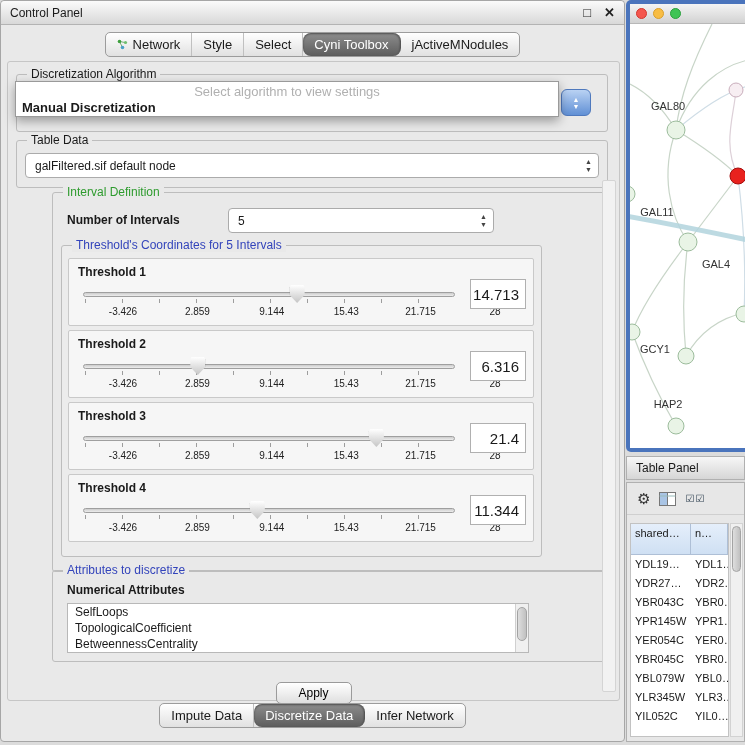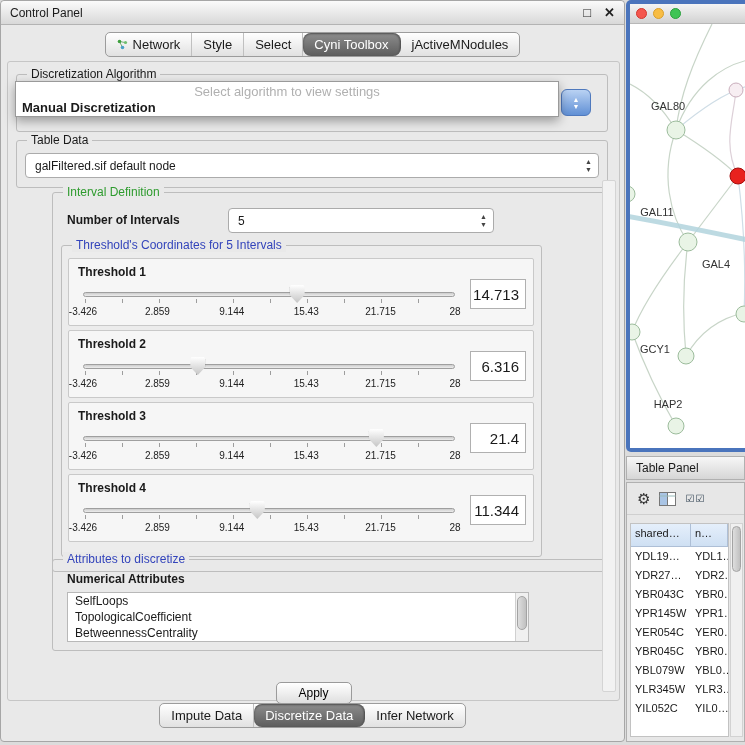--- a/index.html
+++ b/index.html
@@ -33,21 +33,21 @@
   .bold-label{font-weight:bold;font-size:12px;position:absolute;}
 
   
   .th-card{position:absolute;left:6px;width:466px;height:68px;background:#f6f6f6;border:1px solid #c9c9c9;border-radius:2px;}
   .th-label{position:absolute;left:9px;top:6px;font-weight:bold;font-size:12px;}
   .slider{position:absolute;left:14px;top:24px;width:372px;height:22px;}
   .track{position:absolute;left:0;right:0;top:9px;height:5px;border:1px solid #9f9f9f;border-radius:3px;background:linear-gradient(#cccccc,#ededed);}
   .ticks{position:absolute;left:2px;right:0;top:16px;height:4px;background-image:repeating-linear-gradient(to right,#9d9d9d 0,#9d9d9d 1px,transparent 1px,transparent 37px);}
   .thumb{position:absolute;top:2px;width:15px;height:18px;margin-left:-8px;background:linear-gradient(#ffffff,#c5c5c5);clip-path:polygon(8% 0,92% 0,100% 12%,100% 55%,50% 100%,0 55%,0 12%);filter:drop-shadow(0 0 1px #777);}
   .scale{position:absolute;left:14px;top:47px;width:372px;height:12px;font-size:10px;color:#222;}
-  .scale span{position:absolute;transform:translateX(-50%);white-space:nowrap;}
+  .scale span{position:absolute;transform:translateX(-50%);white-space:nowrap;margin-left:40px;}
   .value-box{position:absolute;right:7px;top:20px;width:56px;height:30px;background:#fff;border:1px solid #b0b0b0;display:flex;align-items:center;justify-content:flex-end;padding:0 6px;font-size:15px;}
 
   
   .attr-list{position:absolute;left:14px;top:32px;width:462px;height:50px;background:#fff;border:1px solid #b8b8b8;overflow:hidden;font-size:12px;}
   .attr-item{padding:1px 7px;white-space:nowrap;}
   .list-vscroll{position:absolute;right:0;top:0;bottom:0;width:13px;background:#f0f0f0;border-left:1px solid #d0d0d0;}
   .list-vscroll .sbthumb{position:absolute;left:1px;right:1px;top:3px;height:34px;background:linear-gradient(90deg,#dedede,#c0c0c0);border:1px solid #a3a3a3;border-radius:6px;}
   .content-vscroll{position:absolute;right:3px;top:118px;bottom:8px;width:14px;background:#f2f2f2;border:1px solid #d4d4d4;border-radius:2px;}
 
   .apply-btn{position:absolute;left:50%;top:620px;transform:translateX(-50%);padding:3px 22px;font-size:12px;background:linear-gradient(#ffffff,#dfdfdf);border:1px solid #9a9a9a;border-radius:5px;}
@@ -69,21 +69,21 @@
   .tl.green{background:#3fc455;border:1px solid #2aa03c;}
   .net-canvas{flex:1;position:relative;overflow:hidden;background:#fff;}
   .net-canvas svg{position:absolute;left:0;top:0;}
 
   .table-panel-header{position:absolute;left:626px;top:456px;width:119px;height:24px;background:linear-gradient(#f7f7f7,#d6d6d6);border:1px solid #b0b0b0;display:flex;align-items:center;padding:0 9px;font-size:12px;}
   .table-panel{position:absolute;left:626px;top:482px;width:119px;height:260px;background:#e7e7e7;border:1px solid #b0b0b0;}
   .tp-toolbar{height:32px;display:flex;align-items:center;gap:9px;padding:0 10px;border-bottom:1px solid #cfcfcf;}
   .gear{font-size:15px;color:#333;}
   .checks{font-size:10px;color:#345;letter-spacing:1px;}
   .tp-table{position:absolute;left:3px;top:40px;bottom:4px;width:99px;background:#fff;border:1px solid #c2c2c2;overflow:hidden;font-size:11px;}
-  .tp-hrow{display:flex;height:23px;border-bottom:1px solid #aebfd6;}
+  .tp-hrow{display:flex;height:31px;border-bottom:1px solid #aebfd6;}
   .tp-hcell{background:linear-gradient(#e5effb,#cfe0f3);border-right:1px solid #aebfd6;padding:3px 4px 0;white-space:nowrap;overflow:hidden;}
   .tp-hcell.c1{width:60px;}
   .tp-hcell.c2{flex:1;}
   .tp-row{display:flex;height:19px;}
   .tp-cell{padding:3px 4px 0;white-space:nowrap;overflow:hidden;}
   .tp-cell.c1{width:60px;}
   .tp-cell.c2{flex:1;}
   .tp-vscroll{position:absolute;right:1px;top:40px;bottom:4px;width:13px;background:#f0f0f0;border:1px solid #d2d2d2;}
   .tp-vscroll .sbthumb{position:absolute;left:1px;right:1px;top:2px;height:46px;background:linear-gradient(90deg,#dedede,#c0c0c0);border:1px solid #a3a3a3;border-radius:6px;}
 </style>
@@ -227,21 +227,21 @@
             <span style="left:60%">15.43</span>
             <span style="left:80%">21.715</span>
             <span style="left:100%">28</span>
           </div>
           <div class="value-box">11.344</div>
         </div>
 
       </div>
     </div>
 
-    <div class="fieldset" style="left:44px;top:497px;width:562px;height:92px;">
+    <div class="fieldset" style="left:44px;top:508px;width:562px;height:92px;">
       <span class="legend blue">Attributes to discretize</span>
       <span class="bold-label" style="left:14px;top:12px;">Numerical Attributes</span>
       <div class="attr-list">
         <div class="attr-item">SelfLoops</div>
         <div class="attr-item">TopologicalCoefficient</div>
         <div class="attr-item">BetweennessCentrality</div>
         <div class="list-vscroll">
           <div class="sbthumb"></div>
         </div>
       </div>

